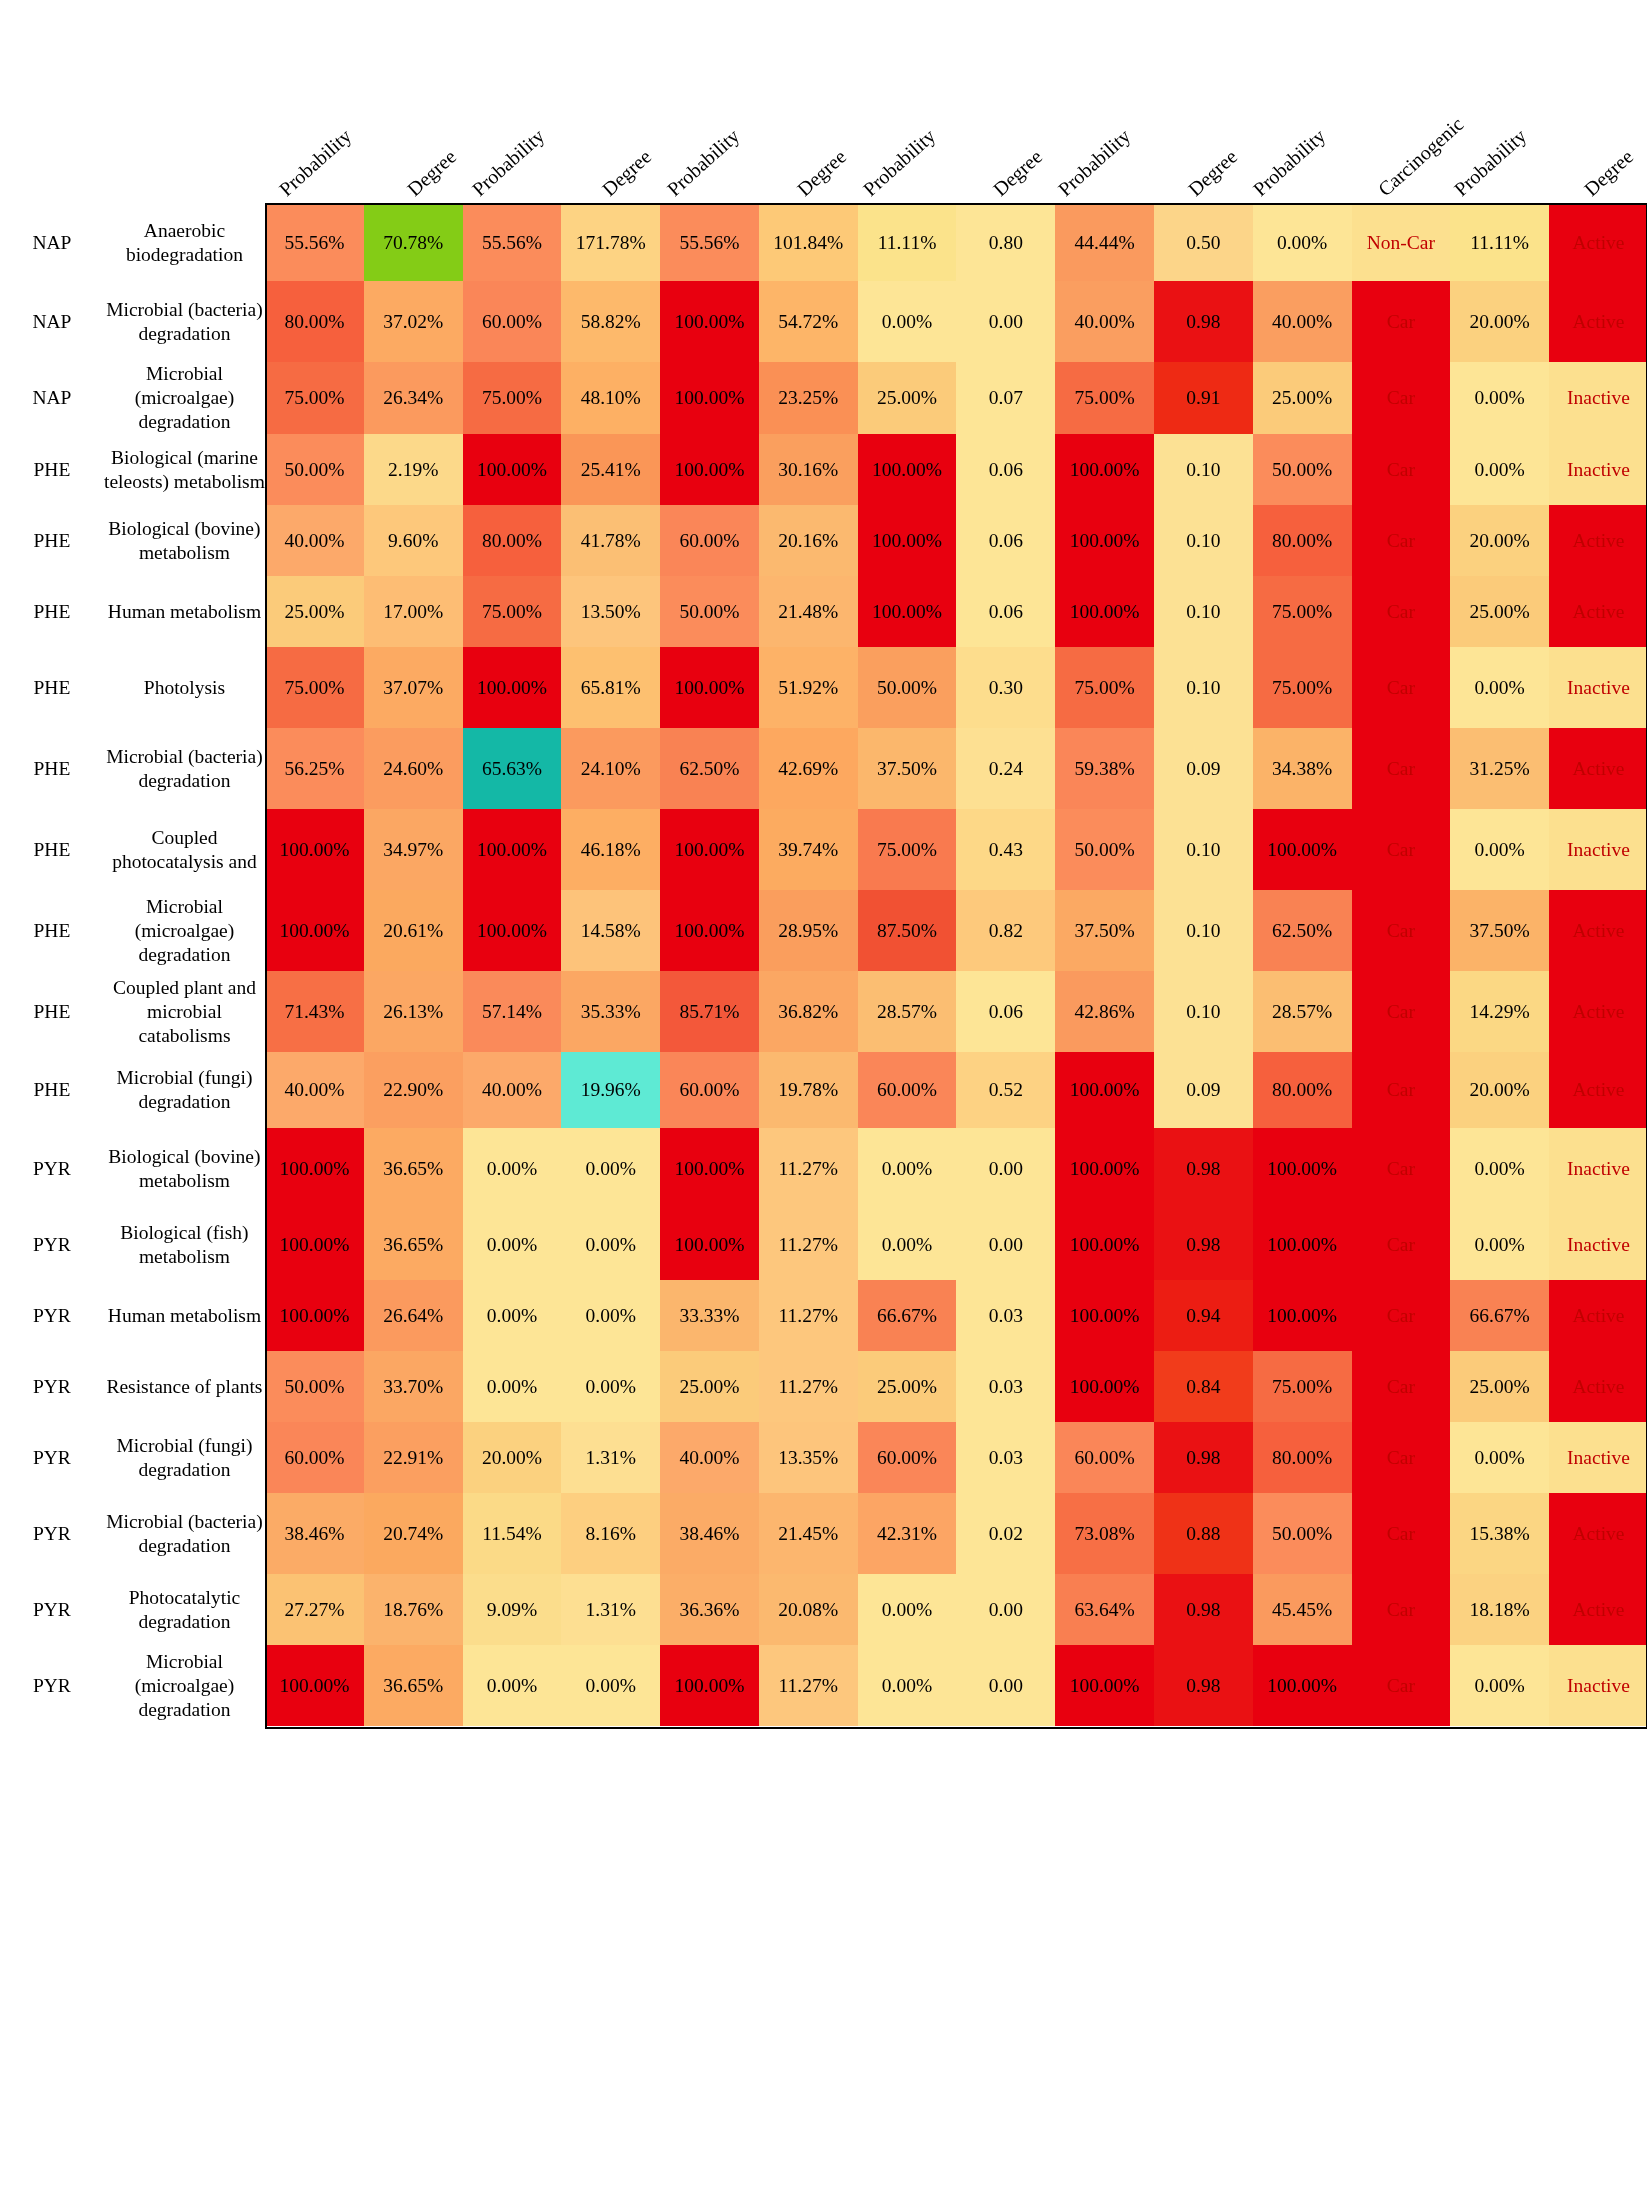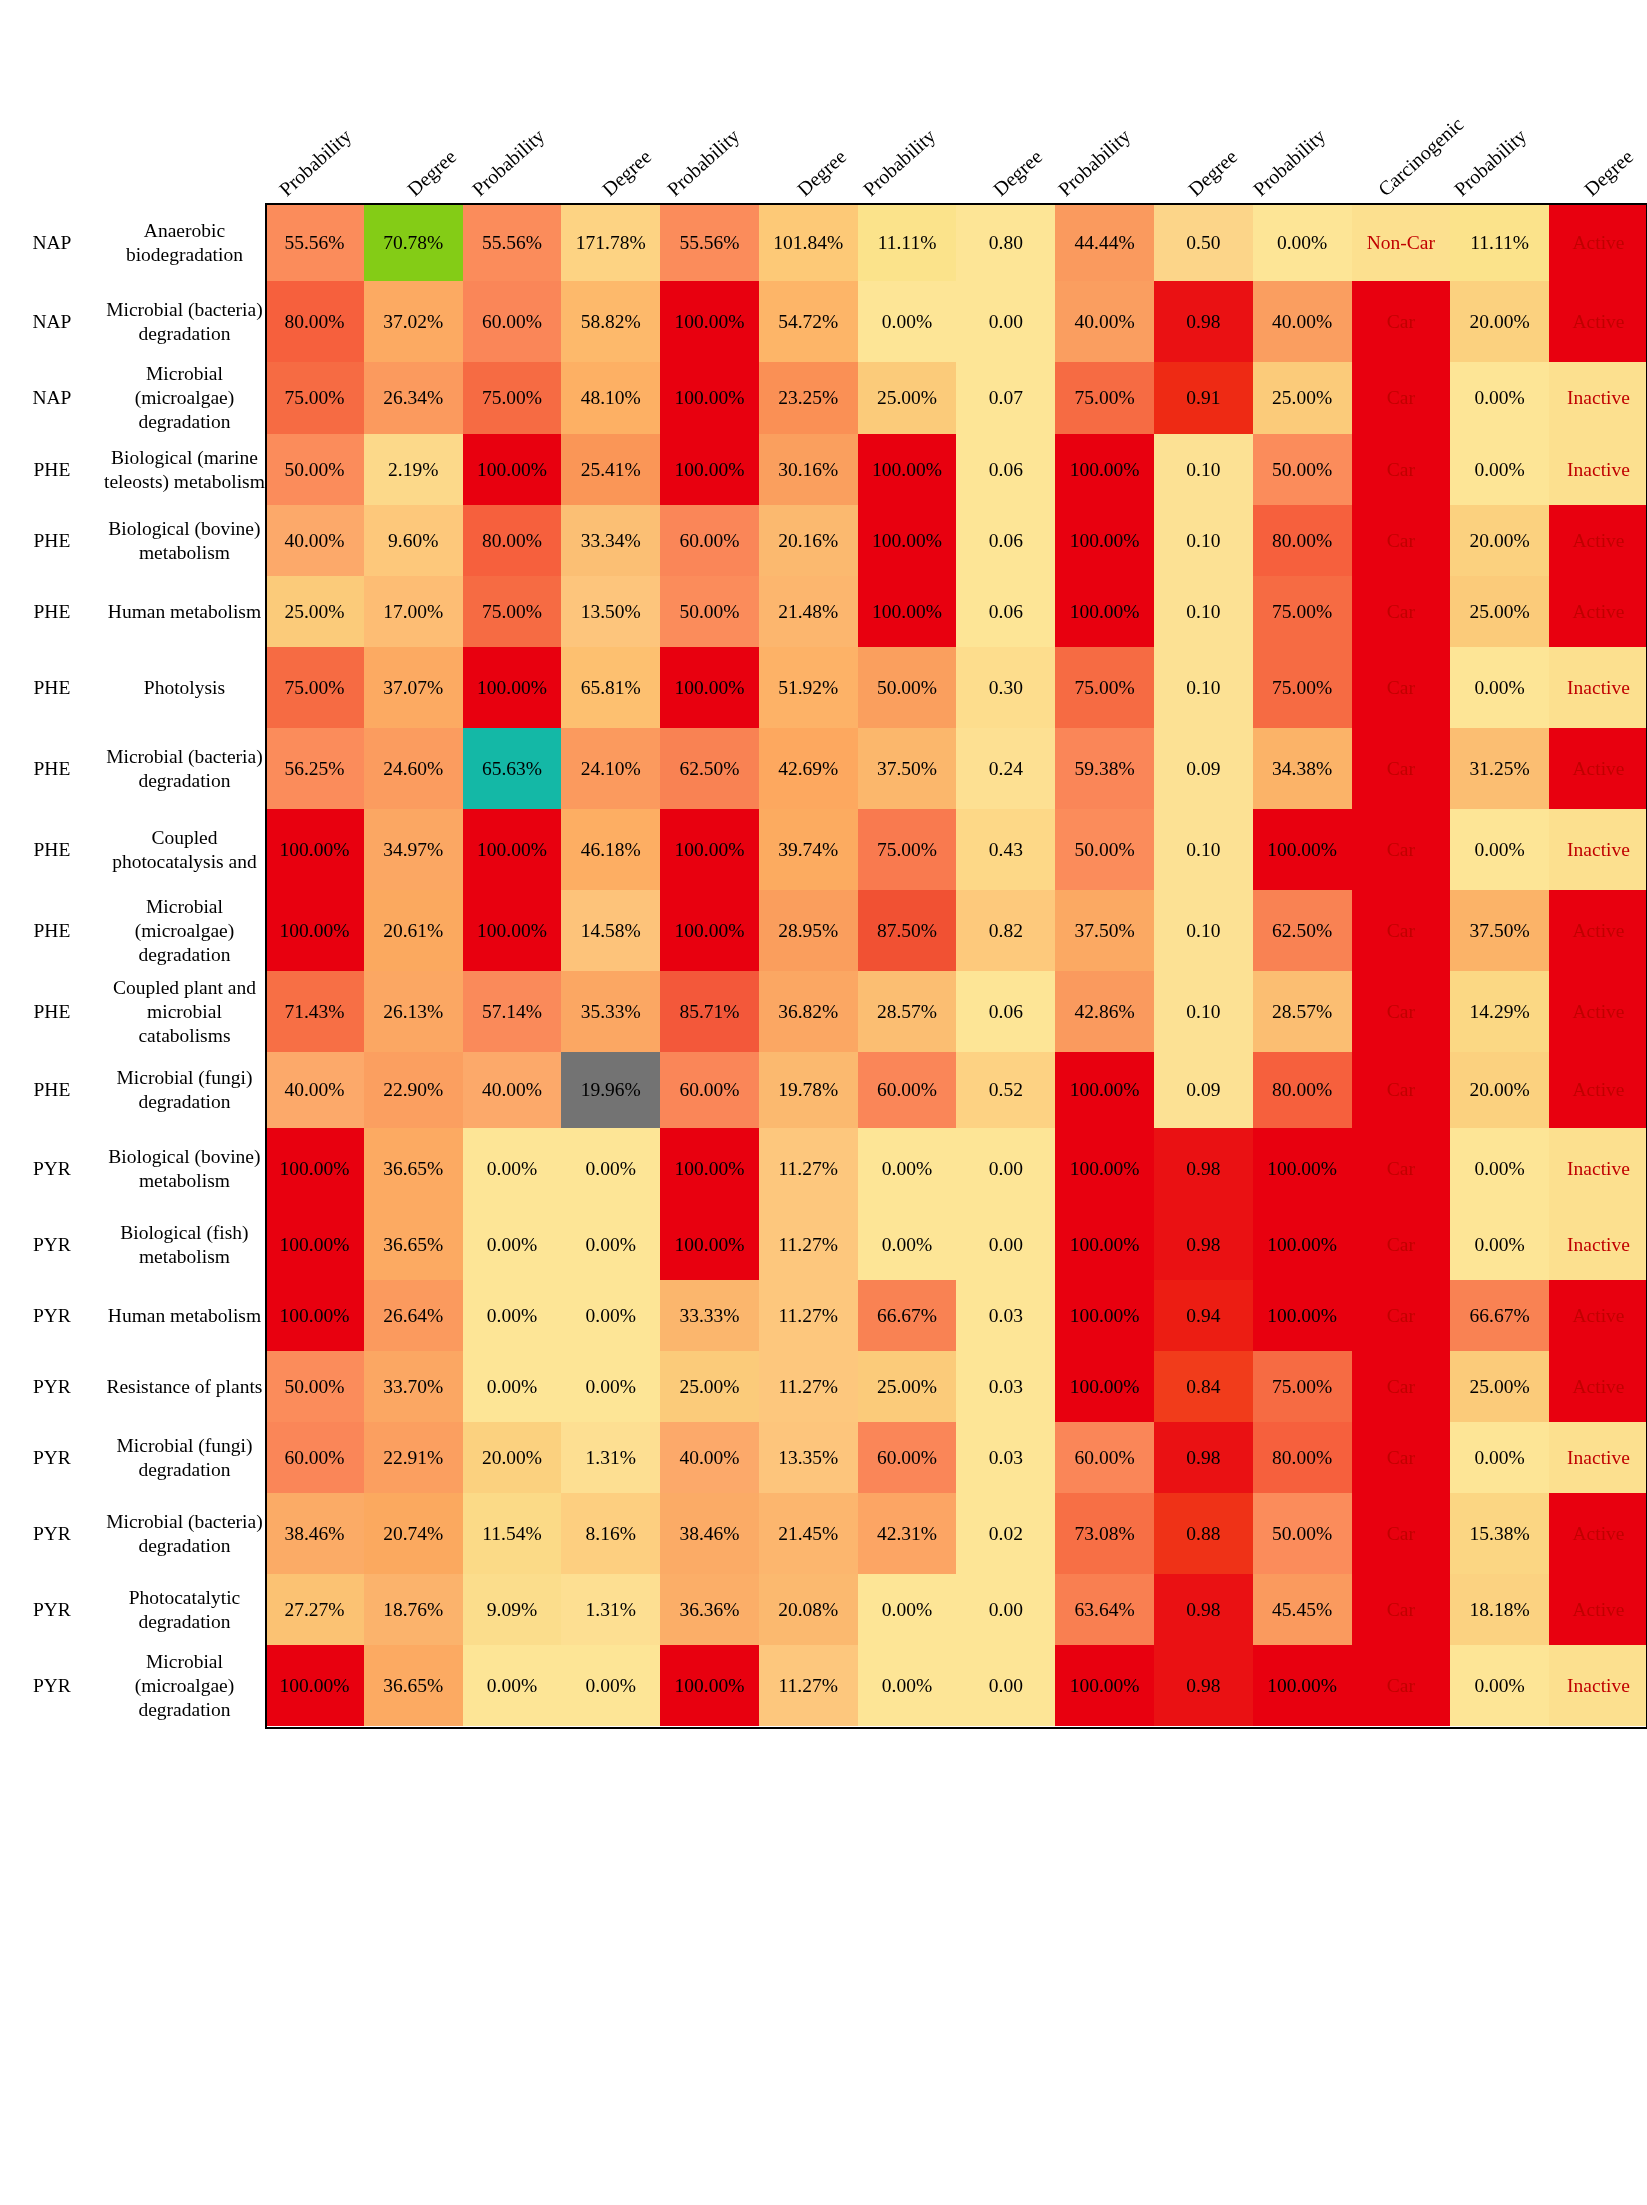--- a/index.html
+++ b/index.html
@@ -203,21 +203,21 @@
             <td class="cell text-red" style="background: rgb(232, 0, 15);">Car</td>
             <td class="cell" style="background: rgb(253, 229, 150);">0.00%</td>
             <td class="cell text-red" style="background: rgb(252, 224, 143);">Inactive</td>
           </tr>
           <tr style="height: 71px;">
             <td class="lbl-chem">PHE</td>
             <td class="lbl-proc">Biological (bovine) metabolism</td>
             <td class="cell" style="background: rgb(252, 169, 106);">40.00%</td>
             <td class="cell" style="background: rgb(253, 200, 123);">9.60%</td>
             <td class="cell" style="background: rgb(246, 96, 61);">80.00%</td>
-            <td class="cell" style="background: rgb(251, 191, 116);">33.34%</td>
+            <td class="cell" style="background: rgb(251, 191, 116);">41.78%</td>
             <td class="cell" style="background: rgb(250, 134, 88);">60.00%</td>
             <td class="cell" style="background: rgb(251, 185, 111);">20.16%</td>
             <td class="cell" style="background: rgb(232, 0, 15);">100.00%</td>
             <td class="cell" style="background: rgb(253, 229, 150);">0.06</td>
             <td class="cell" style="background: rgb(232, 0, 15);">100.00%</td>
             <td class="cell" style="background: rgb(252, 225, 148);">0.10</td>
             <td class="cell" style="background: rgb(246, 96, 61);">80.00%</td>
             <td class="cell text-red" style="background: rgb(232, 0, 15);">Car</td>
             <td class="cell" style="background: rgb(251, 209, 127);">20.00%</td>
             <td class="cell text-red" style="background: rgb(232, 0, 15);">Active</td>
@@ -329,21 +329,21 @@
             <td class="cell text-red" style="background: rgb(232, 0, 15);">Car</td>
             <td class="cell" style="background: rgb(251, 216, 132);">14.29%</td>
             <td class="cell text-red" style="background: rgb(232, 0, 15);">Active</td>
           </tr>
           <tr style="height: 76px;">
             <td class="lbl-chem">PHE</td>
             <td class="lbl-proc">Microbial (fungi) degradation</td>
             <td class="cell" style="background: rgb(252, 169, 106);">40.00%</td>
             <td class="cell" style="background: rgb(251, 159, 96);">22.90%</td>
             <td class="cell" style="background: rgb(252, 169, 106);">40.00%</td>
-            <td class="cell" style="background: #737373;">19.96%</td>
+            <td class="cell" style="background: #5eead4;">19.96%</td>
             <td class="cell" style="background: rgb(250, 134, 88);">60.00%</td>
             <td class="cell" style="background: rgb(251, 185, 111);">19.78%</td>
             <td class="cell" style="background: rgb(250, 134, 88);">60.00%</td>
             <td class="cell" style="background: rgb(253, 210, 131);">0.52</td>
             <td class="cell" style="background: rgb(232, 0, 15);">100.00%</td>
             <td class="cell" style="background: rgb(252, 225, 148);">0.09</td>
             <td class="cell" style="background: rgb(246, 96, 61);">80.00%</td>
             <td class="cell text-red" style="background: rgb(232, 0, 15);">Car</td>
             <td class="cell" style="background: rgb(251, 209, 127);">20.00%</td>
             <td class="cell text-red" style="background: rgb(232, 0, 15);">Active</td>

